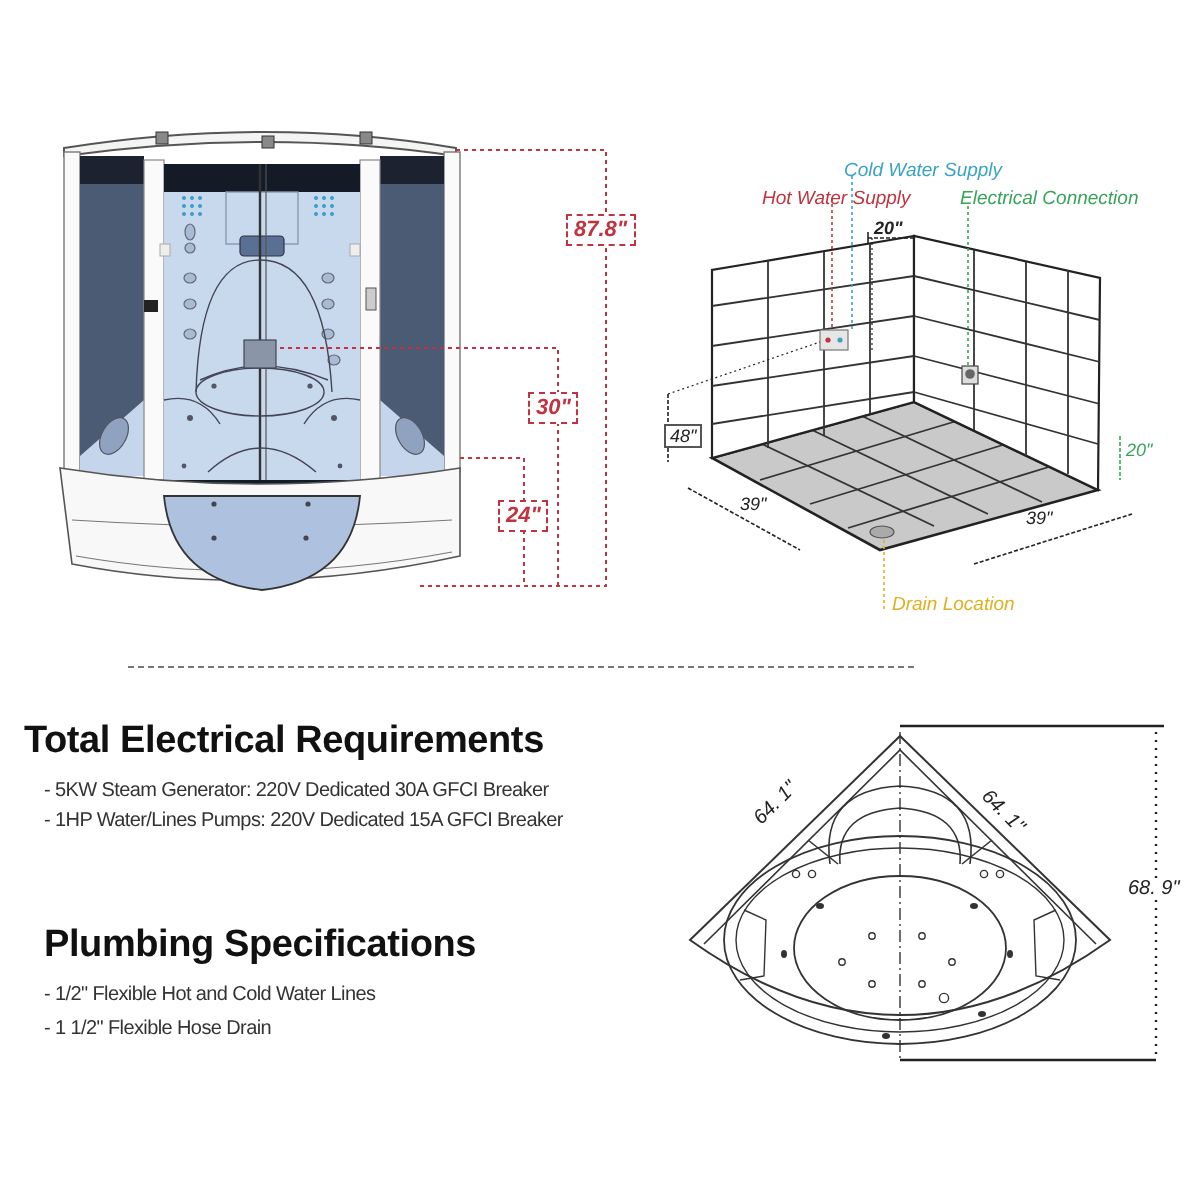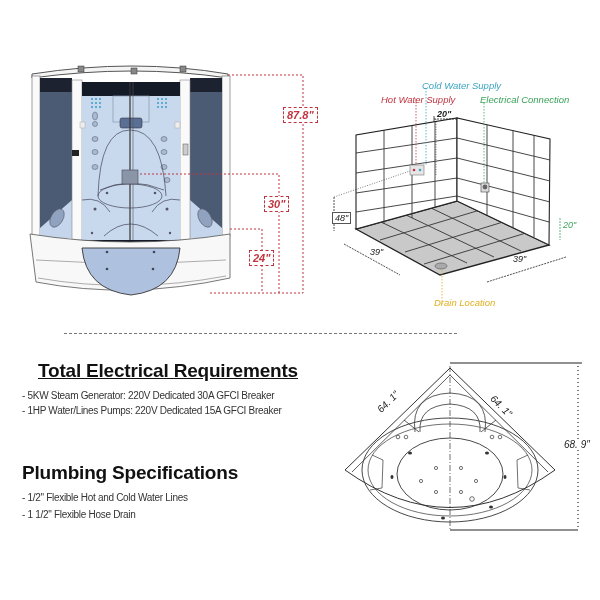--- a/index.html
+++ b/index.html
@@ -193,27 +193,27 @@
     <line x1="487" y1="282" x2="566" y2="257" stroke="#222" stroke-width="0.8" stroke-dasharray="2,1"></line>
   </svg>
   <div class="lbl callout" style="left:102px;top:20px;color:#3aa3c2;">Cold Water Supply</div>
   <div class="lbl callout" style="left:25px;top:34px;color:#c0343f;padding-left:36px;">Hot Water Supply</div>
   <div class="lbl callout" style="left:160px;top:34px;color:#3aa35a;">Electrical Connection</div>
   <div class="lbl" style="left:117px;top:49px;font-size:9px;font-weight:bold;">20"</div>
   <div class="lbl" style="left:12px;top:152px;font-size:9px;border:1px solid #555;padding:0 2px;background:#fff;">48"</div>
   <div class="lbl" style="left:243px;top:160px;font-size:9px;color:#3aa35a;">20"</div>
   <div class="lbl" style="left:50px;top:187px;font-size:9px;">39"</div>
   <div class="lbl" style="left:193px;top:194px;font-size:9px;">39"</div>
-  <div class="lbl callout" style="left:114px;top:237px;color:#e0b020;text-align:center;">Drain Location</div>
+  <div class="lbl callout" style="left:126px;top:237px;color:#e0b020;text-align:center;">Drain Location</div>
 </div>
 
 <div class="abs" style="left:64px;top:333px;width:393px;border-top:1px dashed #777;"></div>
 
 <div>
-  <div class="sec-title" style="left:38px;top:360px;text-decoration:underline;">Total Electrical Requirements</div>
+  <div class="sec-title" style="left:12px;top:360px;">Total Electrical Requirements</div>
   <div class="sec-line" style="left:22px;top:390px;">- 5KW Steam Generator: 220V Dedicated 30A GFCI Breaker</div>
   <div class="sec-line" style="left:22px;top:405px;">- 1HP Water/Lines Pumps: 220V Dedicated 15A GFCI Breaker</div>
 </div>
 
 <div>
   <div class="sec-title" style="left:22px;top:462px;">Plumbing Specifications</div>
   <div class="sec-line" style="left:22px;top:492px;">- 1/2" Flexible Hot and Cold Water Lines</div>
   <div class="sec-line" style="left:22px;top:509px;">- 1 1/2" Flexible Hose Drain</div>
 </div>
 

